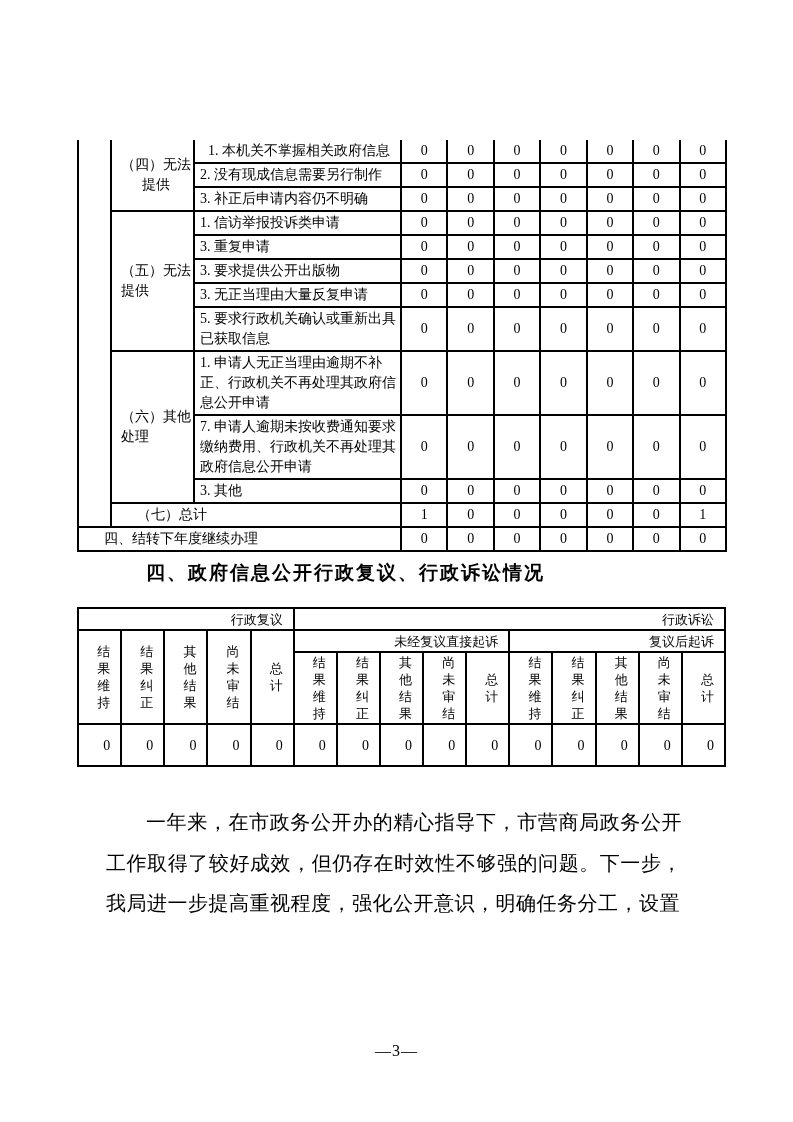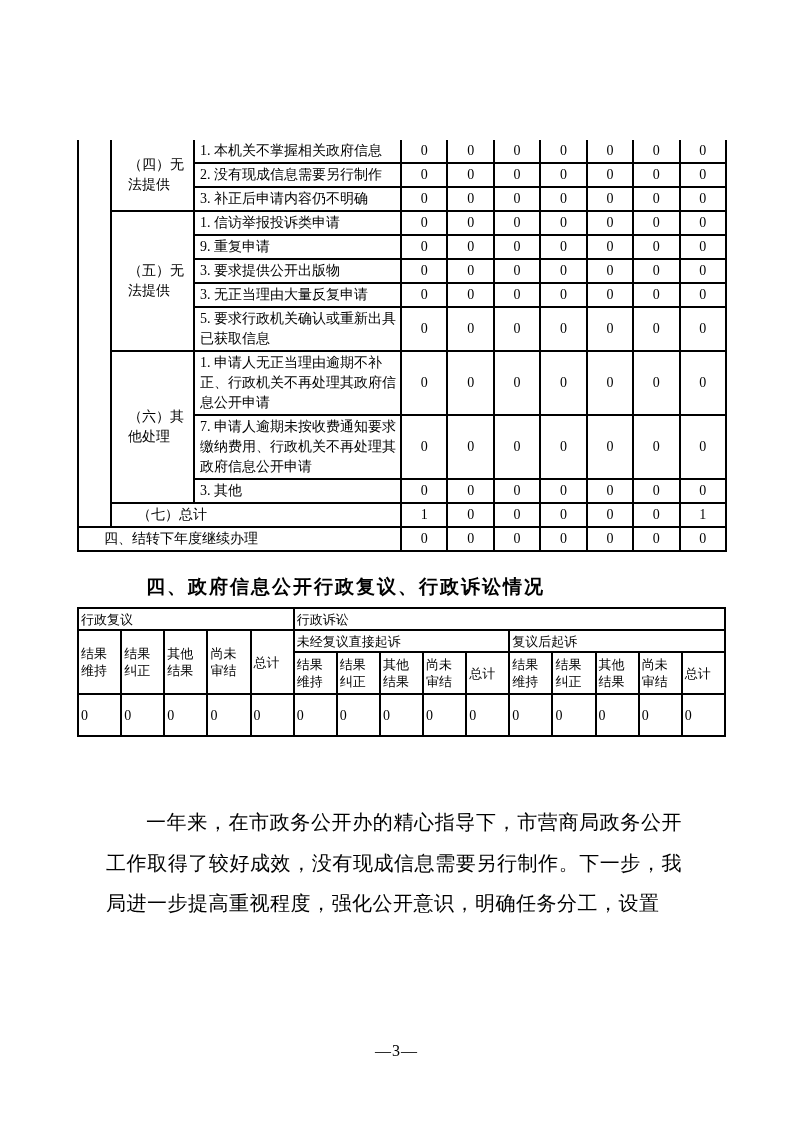--- a/index.html
+++ b/index.html
@@ -12,45 +12,45 @@
   table{border-collapse:collapse;table-layout:fixed;}
   td{overflow:hidden;}
 
   
   .t1{position:absolute;left:77px;top:140px;width:650px;}
   .t1 td{
     border:2px solid #000;font-size:14px;line-height:20px;
     vertical-align:middle;padding:1px 2px;
   }
   .t1 tr{height:22px;}
-  .t1 td.nt{border-top:none;}
-  .t1 .cat{padding-left:16px;text-align:left;}
+  .t1 td.nt{border-top:none;text-align:center;}
+  .t1 .cat{padding-left:9px;text-align:left;}
   .t1 .lbl{padding-left:5px;text-align:left;}
   .t1 .num{text-align:center;padding:1px 0;}
   .t1 .sumlbl{padding-left:25px;text-align:left;}
 
   
   .t2{position:absolute;left:77px;top:607px;width:649px;}
   .t2 td{
     border:2px solid #000;font-size:13px;line-height:17px;
-    text-align:left;vertical-align:middle;padding:1px 2px;margin-top:32px;
+    text-align:right;vertical-align:middle;padding:1px 10px;margin-top:32px;
   }
   .t2 tr.hr1{height:22px;}
   .t2 tr.hr2{height:22px;}
   .t2 tr.hr3{height:42px;}
   .t2 tr.vals{height:42px;}
   .t2 tr.vals td{font-size:14px;}
 
   
   .sec-h{
     position:absolute;margin:0;
     font-family:"Liberation Sans", sans-serif;font-weight:bold;
     font-size:19px;letter-spacing:2px;white-space:nowrap;
   }
-  #h4{left:146px;top:574px;}
+  #h4{left:146px;top:560px;}
   #h5{left:146px;top:768px;}
 
   .body-para{
     position:absolute;left:106px;top:802px;width:576px;margin:0;
     font-size:20px;line-height:40.5px;text-indent:2em;
     text-align:justify;letter-spacing:0.5px;
   }
 
   .footer{
     position:absolute;left:0;top:1042px;width:100%;
@@ -113,21 +113,21 @@
           <td class="lbl">1. 信访举报投诉类申请</td>
           <td class="num">0</td>
           <td class="num">0</td>
           <td class="num">0</td>
           <td class="num">0</td>
           <td class="num">0</td>
           <td class="num">0</td>
           <td class="num">0</td>
         </tr>
         <tr>
-          <td class="lbl">9. 重复申请</td>
+          <td class="lbl">3. 重复申请</td>
           <td class="num">0</td>
           <td class="num">0</td>
           <td class="num">0</td>
           <td class="num">0</td>
           <td class="num">0</td>
           <td class="num">0</td>
           <td class="num">0</td>
         </tr>
         <tr>
           <td class="lbl">3. 要求提供公开出版物</td>
@@ -272,17 +272,17 @@
         <td>0</td>
         <td>0</td>
         <td>0</td>
         <td>0</td>
         <td>0</td>
         <td>0</td>
       </tr>
     </tbody>
   </table>
 
-  <p class="body-para">一年来，在市政务公开办的精心指导下，市营商局政务公开工作取得了较好成效，没有现成信息需要另行制作。下一步，我局进一步提高重视程度，强化公开意识，明确任务分工，设置</p>
+  <p class="body-para">一年来，在市政务公开办的精心指导下，市营商局政务公开工作取得了较好成效，但仍存在时效性不够强的问题。下一步，我局进一步提高重视程度，强化公开意识，明确任务分工，设置</p>
 
   <div class="footer">—3—</div>
 
 </div>
 
 </body></html>

